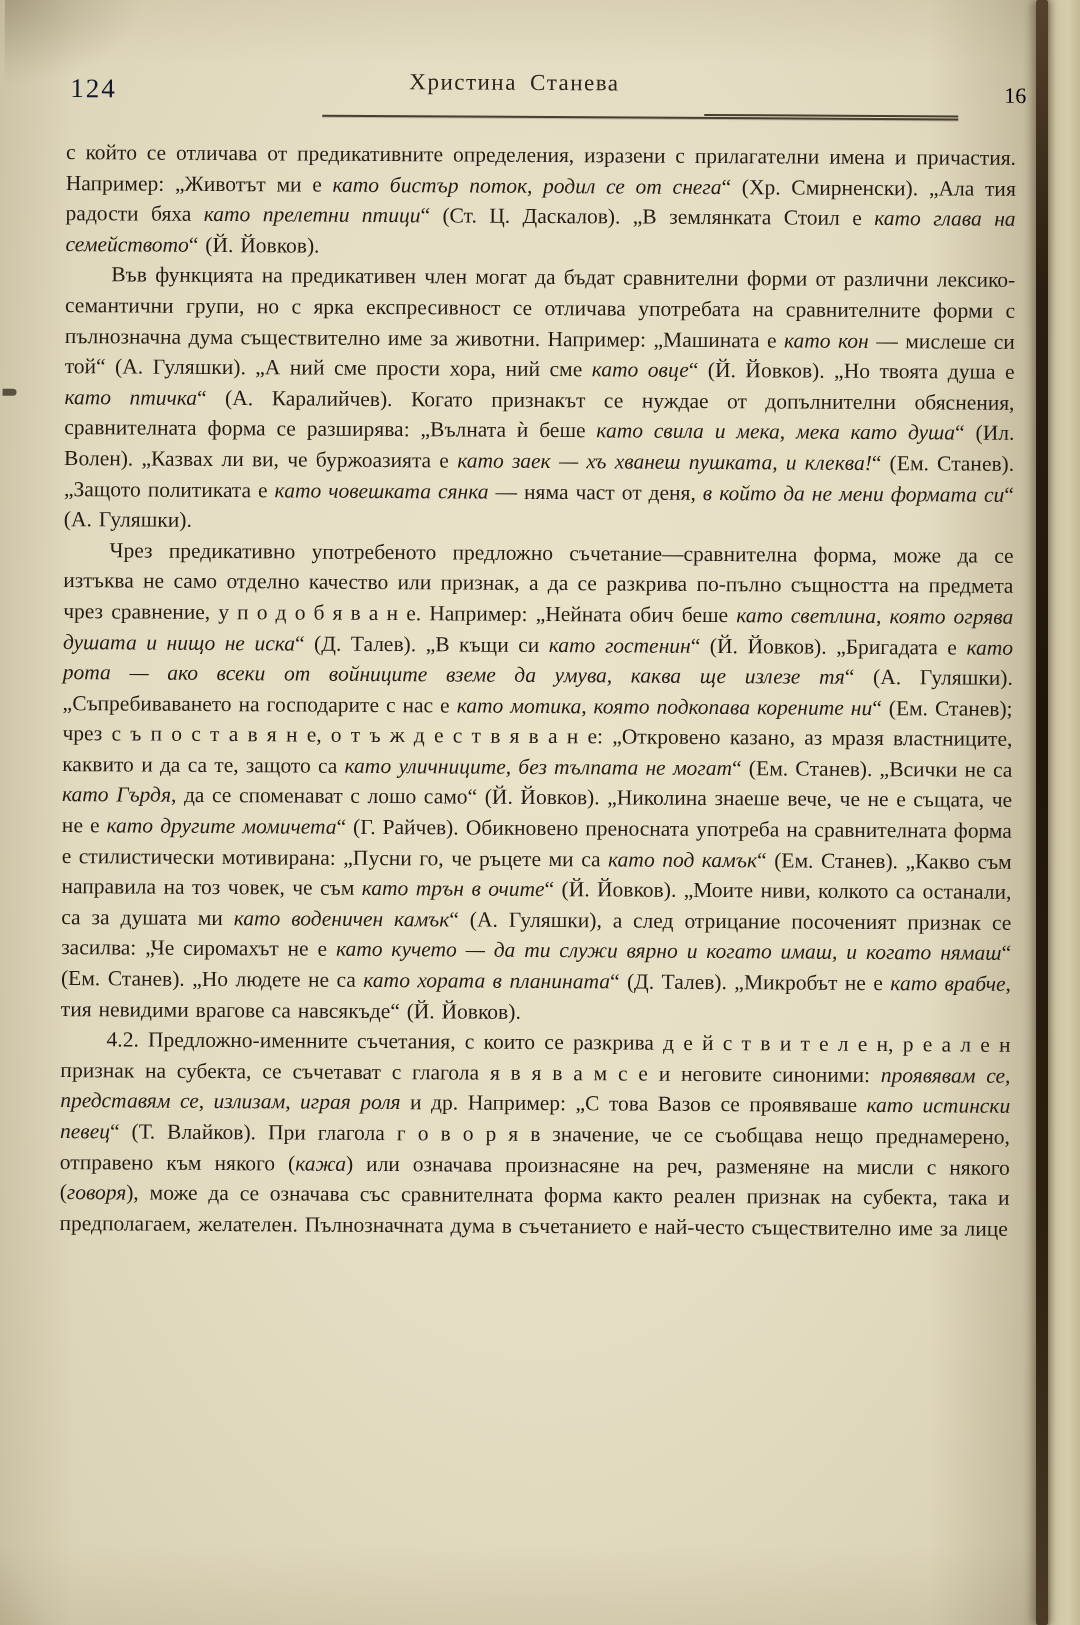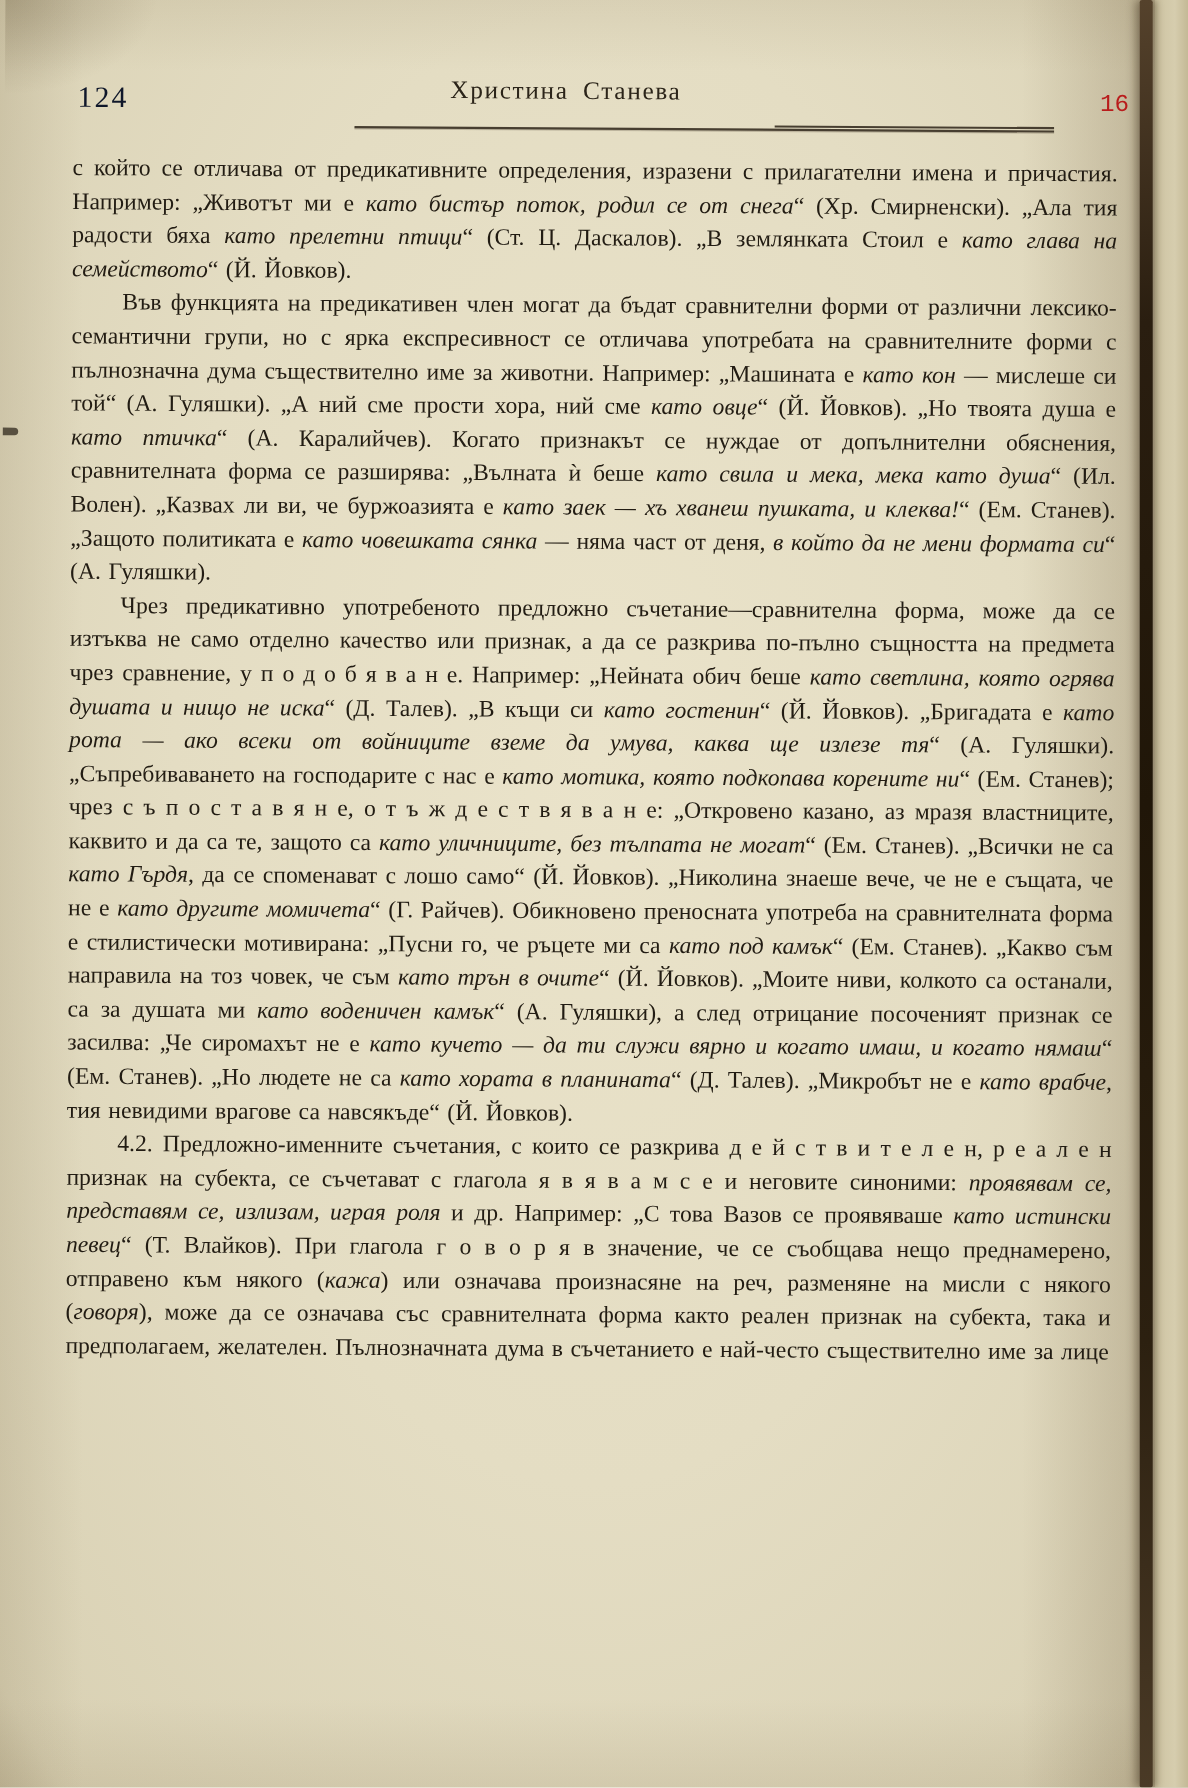--- a/index.html
+++ b/index.html
@@ -26,21 +26,21 @@
     position: absolute; left: 66px; top: 76px;
     font-size: 27px; letter-spacing: 2px; color: #0f172a; text-align: center;
   }
   .running-head {
     position: absolute; left: 0; right: 60px; top: 70px;
     text-align: center; font-size: 23px; letter-spacing: 1.5px;
     word-spacing: 6px; color: #2b2419;
   }
   .pagenum-right {
     position: absolute; right: 58px; top: 80px;
-    font-size: 22px; color: #b91c1c; font-family: Liberation Mono, monospace;
+    font-size: 22px; color: #000000;
   }
   .header-rule {
     position: absolute; left: 318px; top: 116px; width: 636px; height: 2px;
     background: #473e30; box-shadow: 0 1px 0 rgba(70,60,45,0.25);
   }
   .header-rule2 {
     position: absolute; left: 700px; top: 113px; width: 254px; height: 2px;
     background: #473e30;
   }
   

